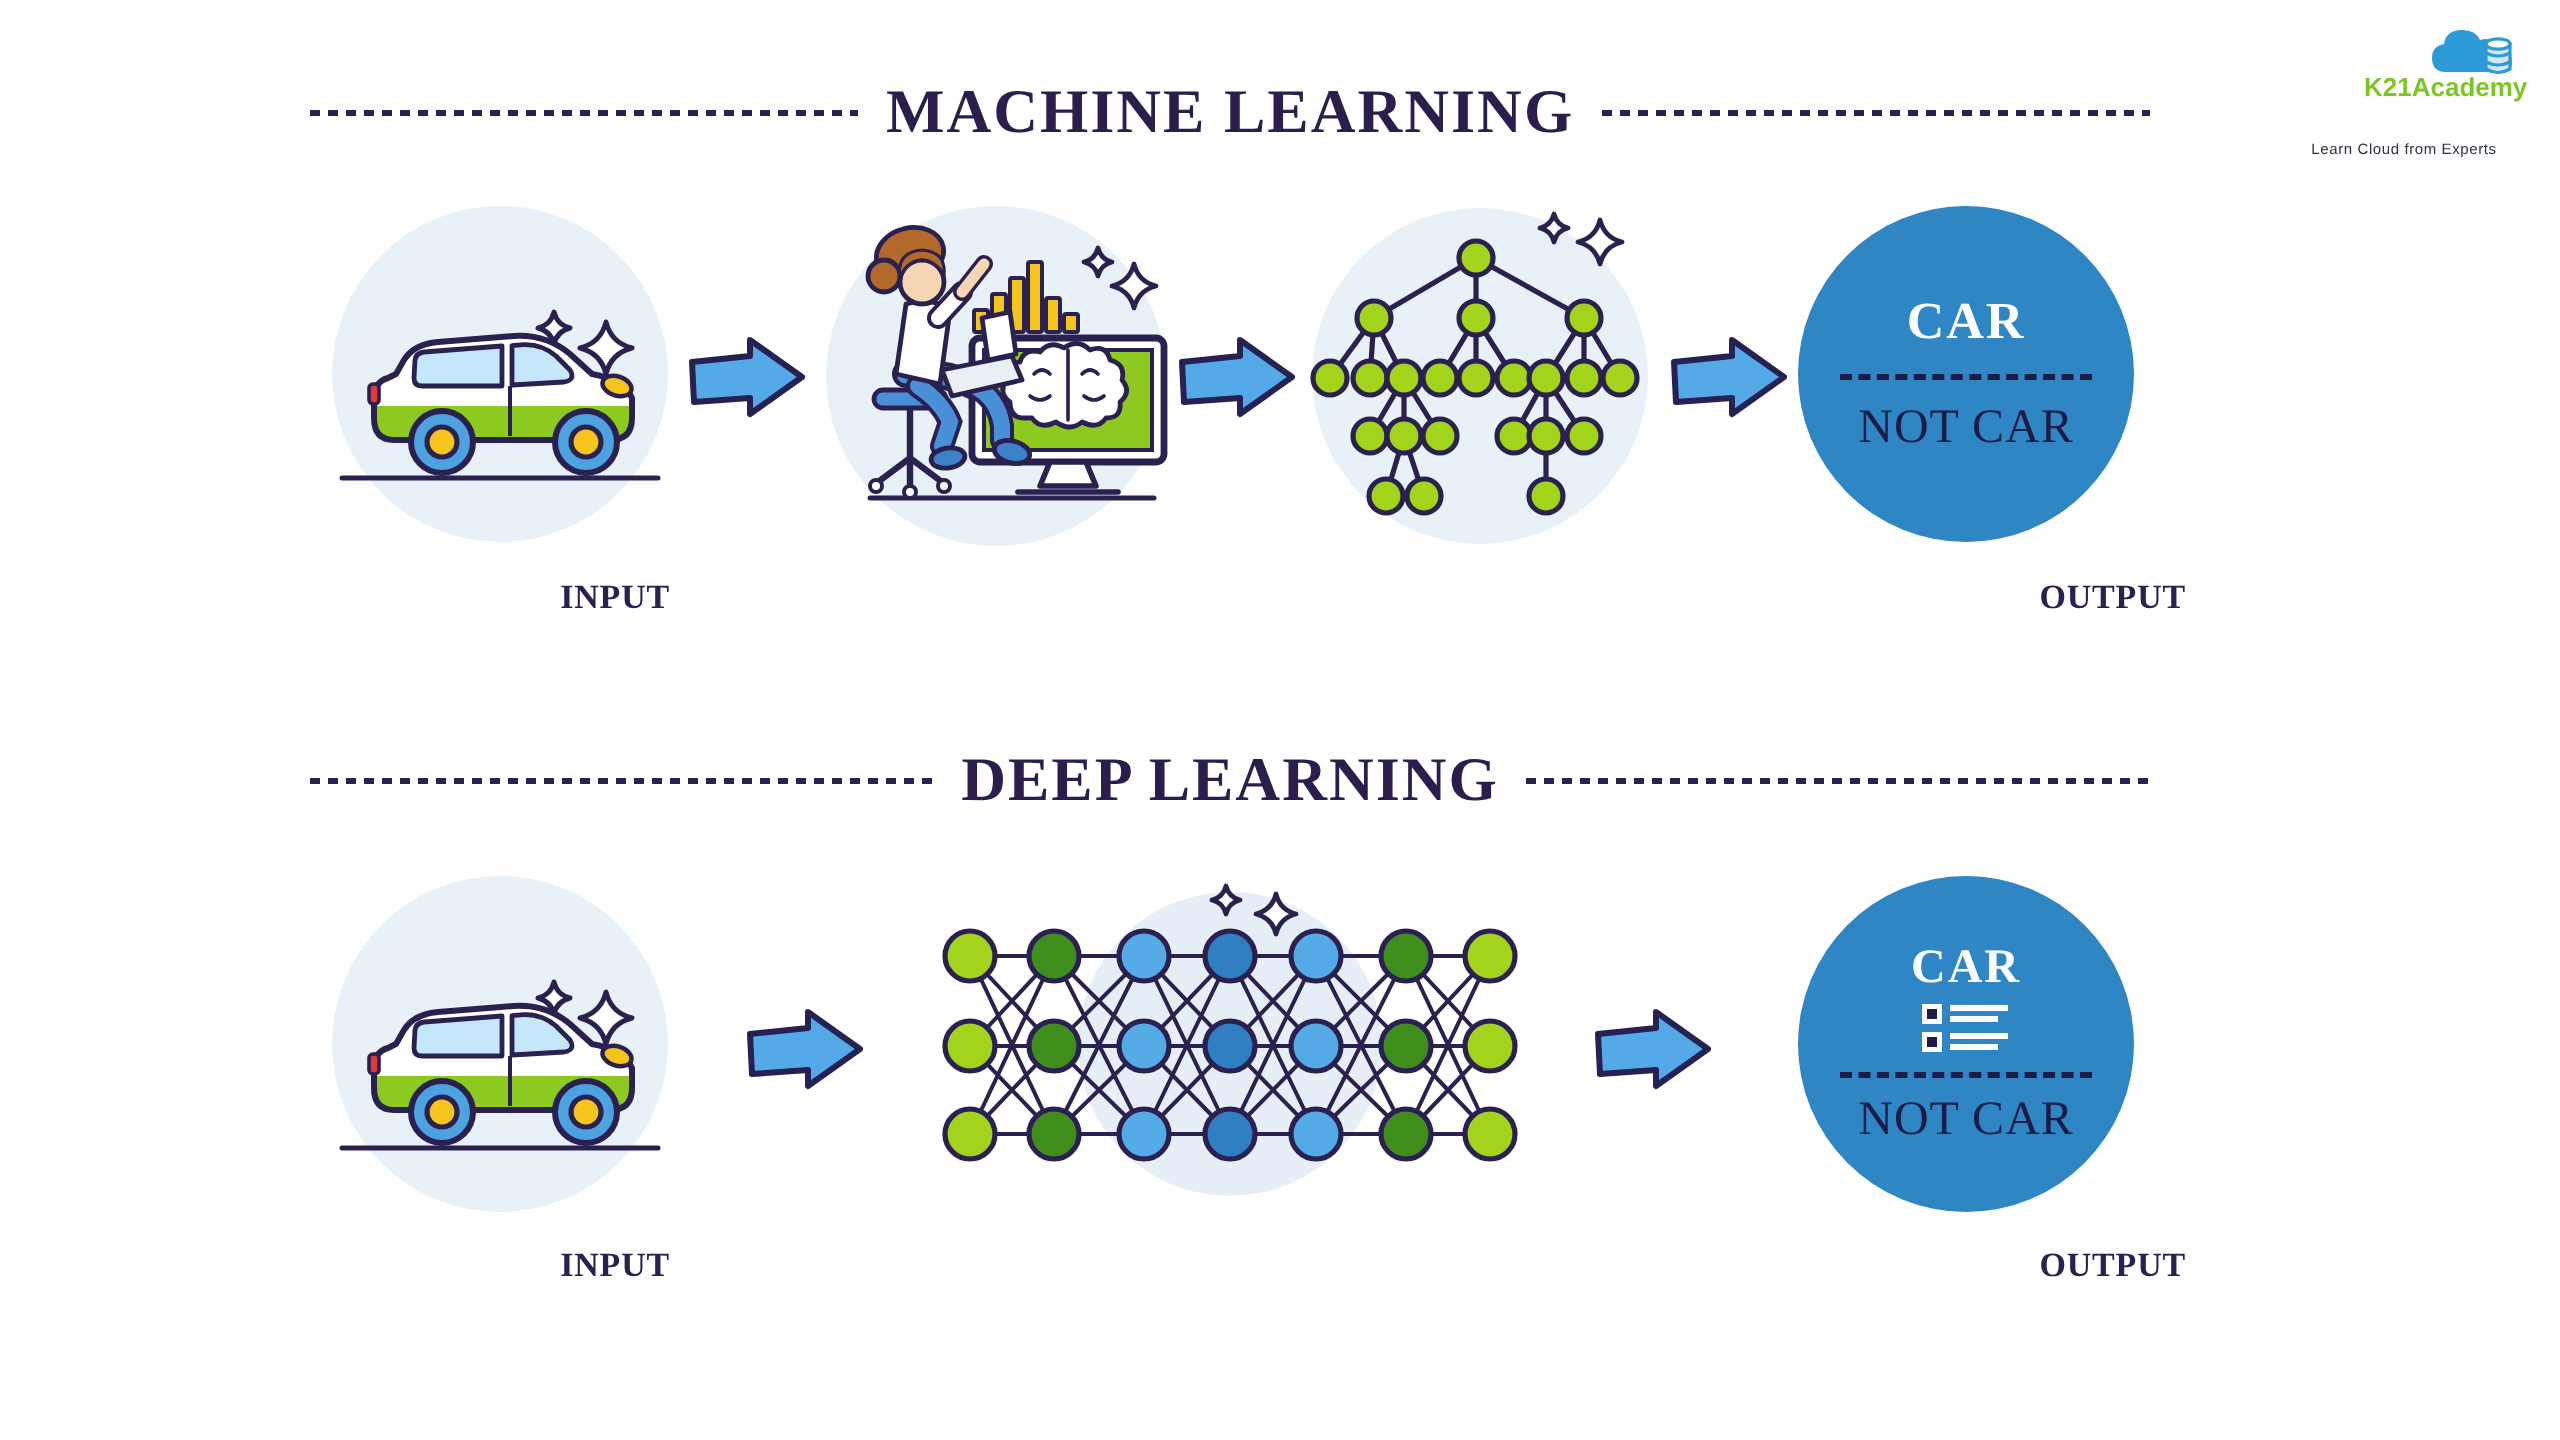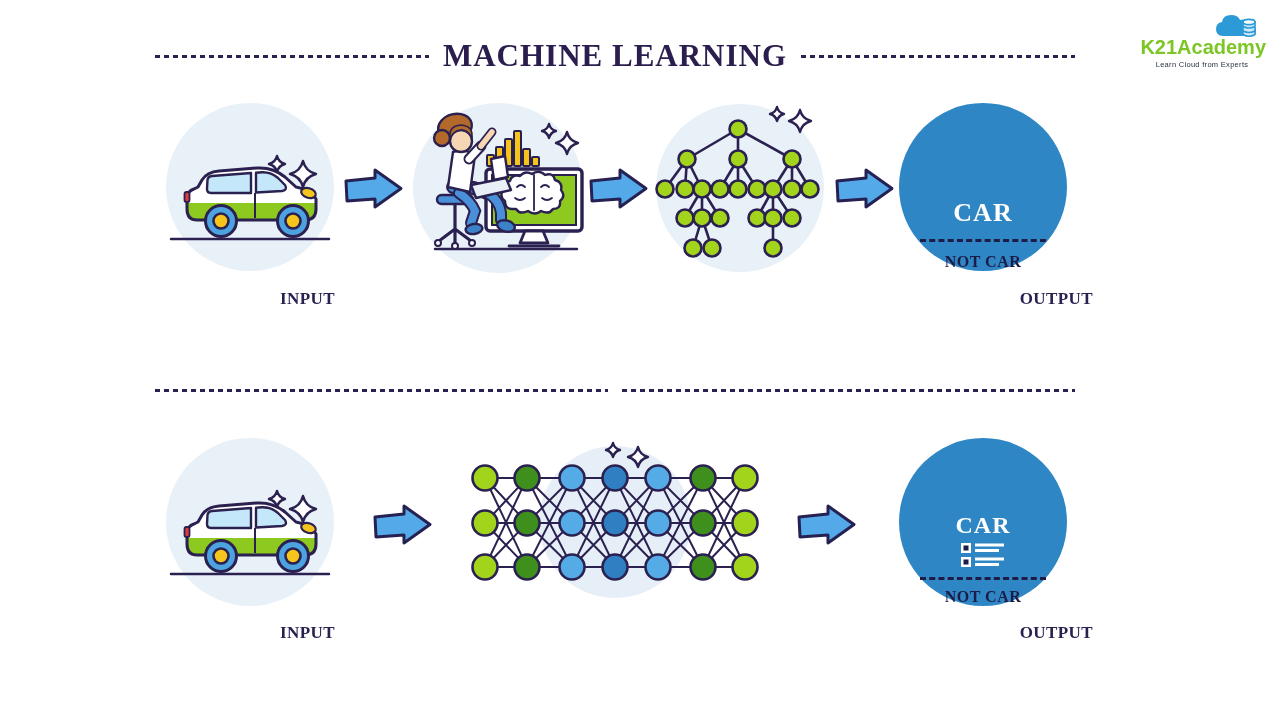--- a/index.html
+++ b/index.html
@@ -5,33 +5,33 @@
   html,body{margin:0;padding:0;background:#fff;}
   .canvas{position:relative;width:1280px;height:720px;background:#ffffff;overflow:hidden;
           font-family:"Liberation Serif", serif;}
   .title-row{position:absolute;left:155px;width:920px;height:36px;display:flex;align-items:center;gap:14px;}
   .dash-line{flex:1;height:3px;background:repeating-linear-gradient(90deg,#2b2150 0 5px,transparent 5px 9px);}
   .section-title{margin:0;font-size:31px;font-weight:800;color:#2b1d4e;letter-spacing:1px;white-space:nowrap;
                  font-family:"Liberation Serif", serif;}
   .stage-label{position:absolute;text-align:right;font-weight:bold;font-size:17px;color:#2b2150;letter-spacing:.4px;white-space:nowrap;}
   .abs{position:absolute;}
   .output-circle{position:absolute;width:168px;height:168px;border-radius:50%;background:#2e86c4;
-                 display:flex;flex-direction:column;align-items:center;justify-content:flex-end;}
+                 display:flex;flex-direction:column;align-items:center;justify-content:center;}
   .out-pos{font-weight:bold;font-size:26px;color:#ffffff;letter-spacing:1px;}
   .out-dash{width:126px;border-top:3.5px dashed #1d1b47;margin:11px 0;}
-  .out-neg{font-weight:bold;font-size:16px;color:#1d1b47;letter-spacing:.5px;}
+  .out-neg{font-weight:normal;font-size:24px;color:#1d1b47;letter-spacing:.5px;}
   .output-circle.with-list .out-pos{font-size:24px;}
   .output-circle.with-list .out-dash{margin:8px 0;}
   .list-icon{margin-top:3px;}
   .logo{position:absolute;top:10px;left:1138px;width:128px;}
   .logo-cloud{position:absolute;top:0;left:76px;}
-  .logo-brand{margin-top:26px;font-family:"Liberation Sans", sans-serif;font-weight:bold;font-size:20px;
-              color:#7cc625;text-align:right;letter-spacing:0;}
+  .logo-brand{margin-top:26px;font-family:"Liberation Sans", sans-serif;font-weight:bold;font-size:13px;
+              color:#7cc625;text-align:left;letter-spacing:0;margin-left:44px;}
   .logo-tagline{font-family:"Liberation Sans", sans-serif;font-size:7.5px;color:#2a3342;text-align:center;
-                margin-top:1px;letter-spacing:.3px;}
+                margin-top:19px;letter-spacing:.3px;}
   svg{display:block;}
 </style>
 </head>
 <body>
 
 <div class="canvas">
 
   <div class="title-row" style="top:38px;">
     <div class="dash-line"></div>
     <h1 class="section-title">MACHINE LEARNING</h1>
@@ -153,20 +153,21 @@
     <div class="out-pos">CAR</div>
     <div class="out-dash"></div>
     <div class="out-neg">NOT CAR</div>
   </div>
 
   <div class="stage-label" style="left:165px;top:289px;width:170px;">INPUT</div>
   <div class="stage-label" style="left:873px;top:289px;width:220px;">OUTPUT</div>
 
   <div class="title-row" style="top:372px;">
     <div class="dash-line"></div>
+    <h1 class="section-title">DEEP LEARNING</h1>
     <div class="dash-line"></div>
   </div>
 
   <svg class="abs" style="left:165px;top:437px;" width="170" height="170" viewBox="0 0 170 170">
     <circle cx="85" cy="85" r="84" fill="#e9f1f8"></circle>
     <path d="M112,54 Q113.6,60.4 120,62 Q113.6,63.6 112,70 Q110.4,63.6 104,62 Q110.4,60.4 112,54 Z" fill="#fff" stroke="#2b2150" stroke-width="2.5" stroke-linejoin="round"></path>
     <path d="M138,59 Q140.6,69.4 151,72 Q140.6,74.6 138,85 Q135.4,74.6 125,72 Q135.4,69.4 138,59 Z" fill="#fff" stroke="#2b2150" stroke-width="2.5" stroke-linejoin="round"></path>
     <path d="M6,137 L164,137" stroke="#2b2150" stroke-width="2.5" stroke-linecap="round"></path>
     <path d="M32,118 Q22,118 22,107 L22,97 Q22,89 29,87 L33,85 L37,78 Q42,70 54,69 L92,66 Q108,65 120,75 L131,85 Q147,88 151,97 L151,107 Q151,118 140,118 Z" fill="#ffffff"></path>
     <path d="M23,101 L151,101 L151,107 Q151,118 140,118 L32,118 Q22,118 22,107 Z" fill="#8dc91e"></path>

